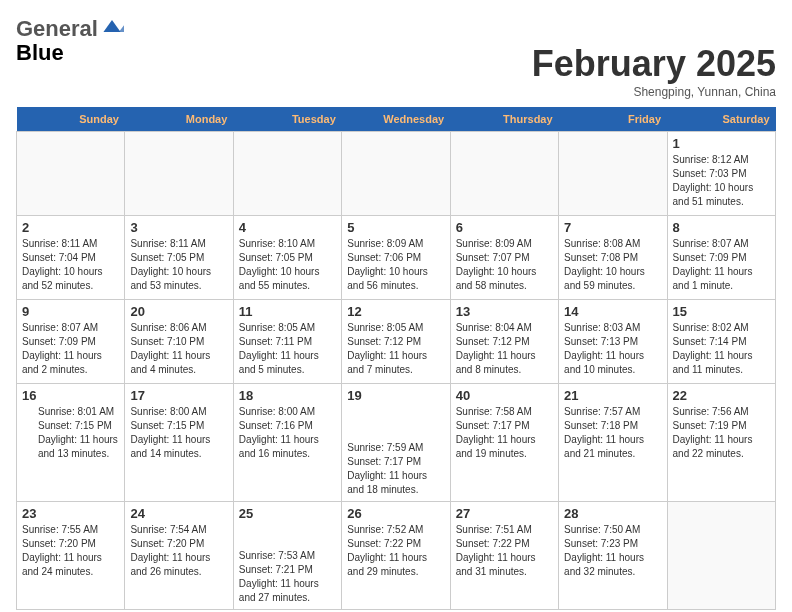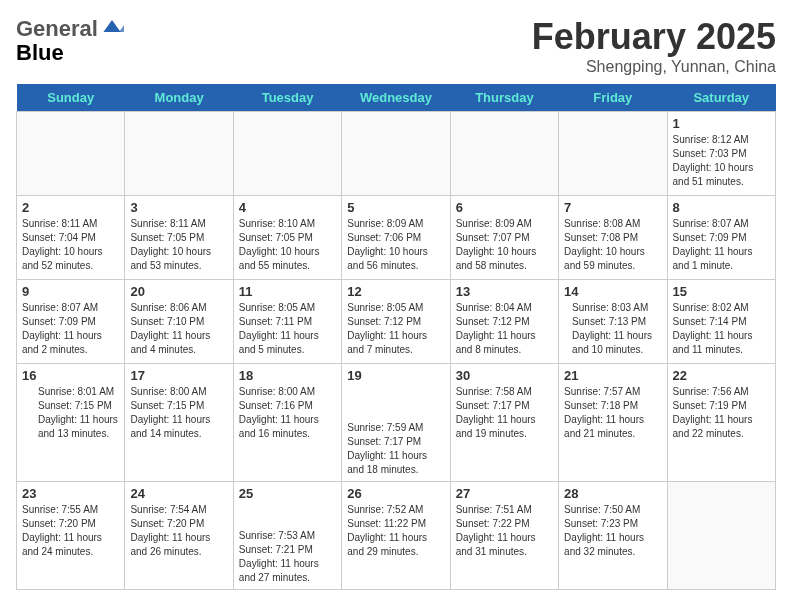--- a/index.html
+++ b/index.html
@@ -27,41 +27,42 @@
     }
     .logo-general { color: #555; }
     .logo-blue { color: #000000; }
     .logo-icon {
       width: 24px;
       height: 20px;
       margin-left: 2px;
     }
     .title-block {
       text-align: right;
+      margin-top: 27px;
     }
     .month-title {
       font-size: 36px;
       font-weight: bold;
       color: #333;
     }
     .location {
-      font-size: 16px;
+      font-size: 12px;
       color: #555;
     }
     table {
       width: 100%;
       border-collapse: collapse;
       table-layout: fixed;
     }
     th {
       background-color: #2563b0;
-      color: #5eead4;
-      text-align: center;
+      color: #fdba74;
+      text-align: right;
       padding: 6px 6px;
-      font-size: 13px;
+      font-size: 11px;
       font-weight: bold;
     }
     td {
       border: 1px solid #ccc;
       vertical-align: top;
       padding: 4px 5px;
       font-size: 10.5px;
       color: #333;
       height: 84px;
     }
@@ -214,21 +215,21 @@
         </td>
         <td>
           <span class="day-num">13</span>
           <div class="day-info" style="white-space: pre-wrap;">Sunrise: 8:04 AM
 Sunset: 7:12 PM
 Daylight: 11 hours
 and 8 minutes.</div>
         </td>
         <td>
           <span class="day-num">14</span>
-          <div class="day-info" style="white-space: pre-wrap; margin-left: 8px;">Sunrise: 8:03 AM
+          <div class="day-info" style="white-space: pre-wrap;">Sunrise: 8:03 AM
 Sunset: 7:13 PM
 Daylight: 11 hours
 and 10 minutes.</div>
         </td>
         <td>
           <span class="day-num">15</span>
           <div class="day-info" style="white-space: pre-wrap;">Sunrise: 8:02 AM
 Sunset: 7:14 PM
 Daylight: 11 hours
 and 11 minutes.</div>
@@ -257,21 +258,21 @@
 and 16 minutes.</div>
         </td>
         <td>
           <span class="day-num">19</span>
           <div class="day-info" style="white-space: pre-wrap; margin-top: 38px;">Sunrise: 7:59 AM
 Sunset: 7:17 PM
 Daylight: 11 hours
 and 18 minutes.</div>
         </td>
         <td>
-          <span class="day-num">30</span>
+          <span class="day-num">40</span>
           <div class="day-info" style="white-space: pre-wrap;">Sunrise: 7:58 AM
 Sunset: 7:17 PM
 Daylight: 11 hours
 and 19 minutes.</div>
         </td>
         <td>
           <span class="day-num">21</span>
           <div class="day-info" style="white-space: pre-wrap;">Sunrise: 7:57 AM
 Sunset: 7:18 PM
 Daylight: 11 hours
@@ -303,21 +304,21 @@
         <td>
           <span class="day-num">25</span>
           <div class="day-info" style="white-space: pre-wrap; margin-top: 28px;">Sunrise: 7:53 AM
 Sunset: 7:21 PM
 Daylight: 11 hours
 and 27 minutes.</div>
         </td>
         <td>
           <span class="day-num">26</span>
           <div class="day-info" style="white-space: pre-wrap;">Sunrise: 7:52 AM
-Sunset: 11:22 PM
+Sunset: 7:22 PM
 Daylight: 11 hours
 and 29 minutes.</div>
         </td>
         <td>
           <span class="day-num">27</span>
           <div class="day-info" style="white-space: pre-wrap;">Sunrise: 7:51 AM
 Sunset: 7:22 PM
 Daylight: 11 hours
 and 31 minutes.</div>
         </td>

